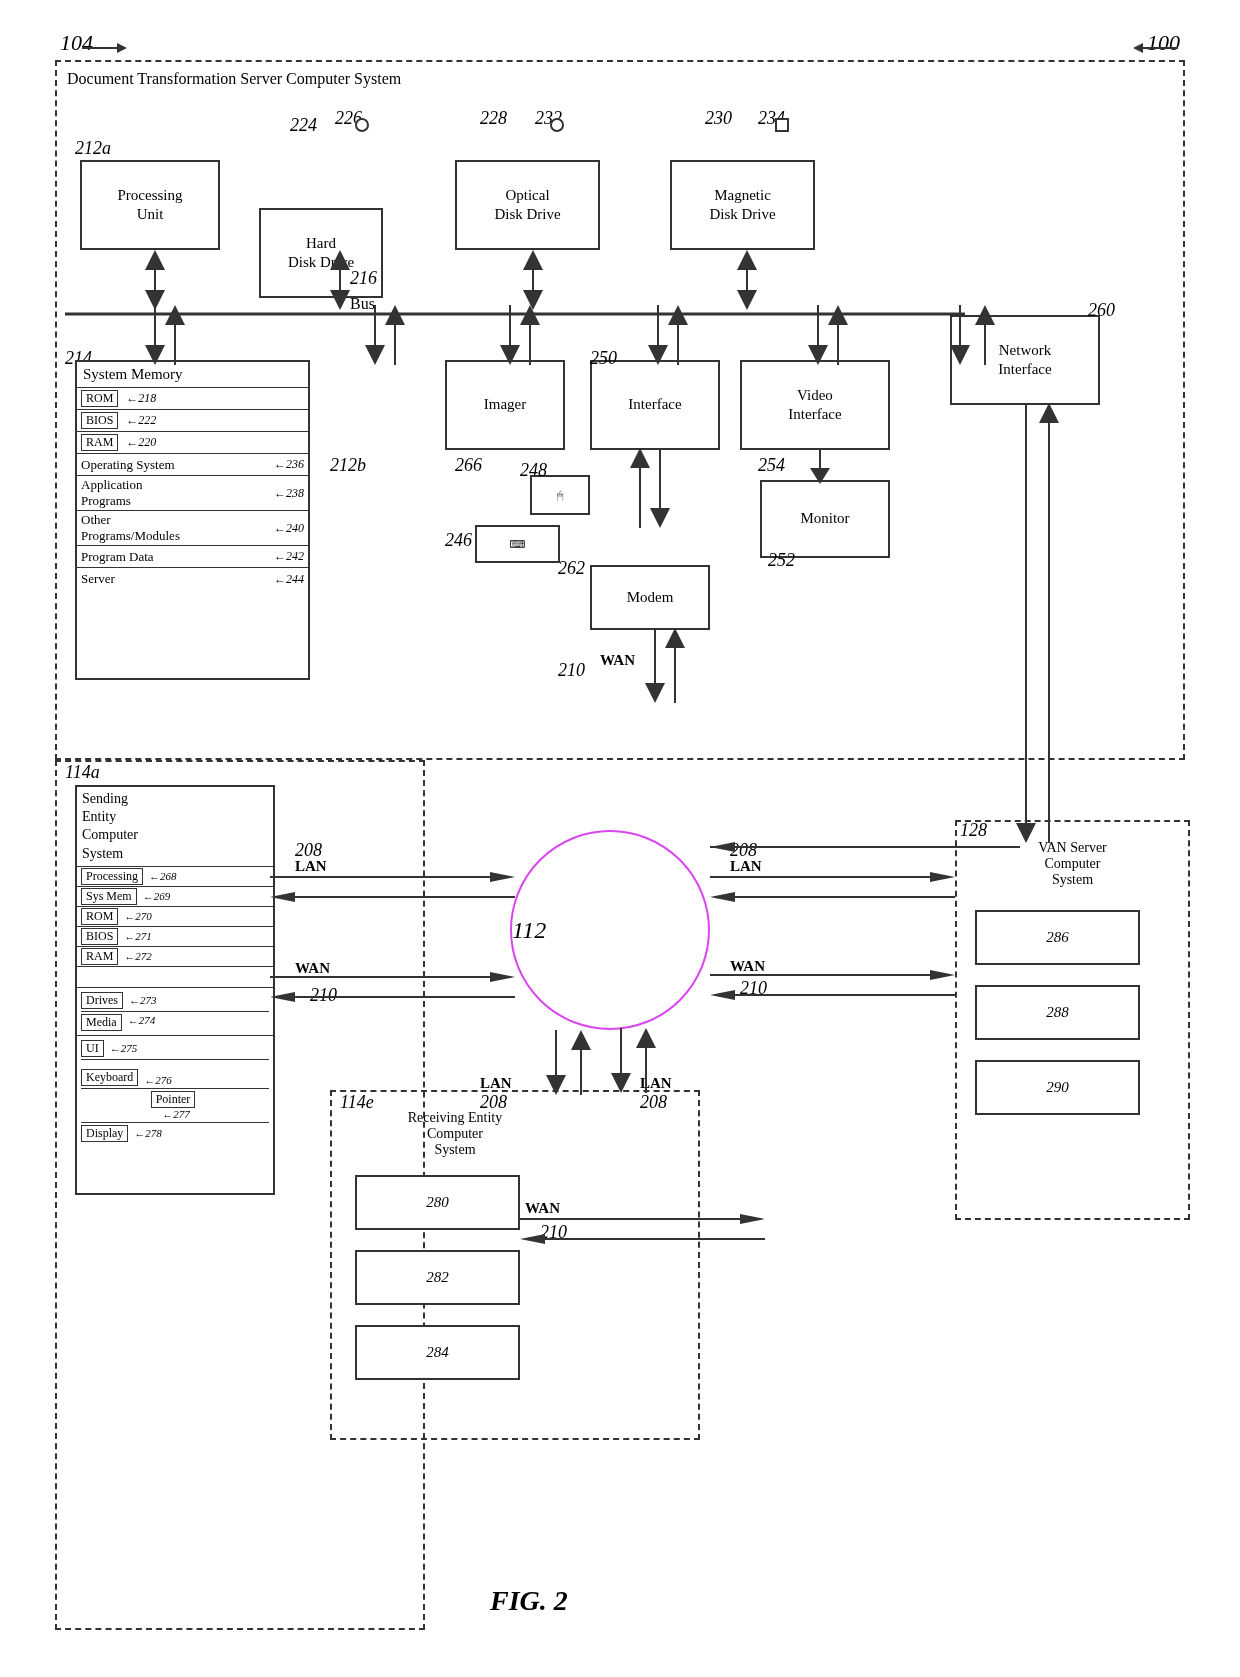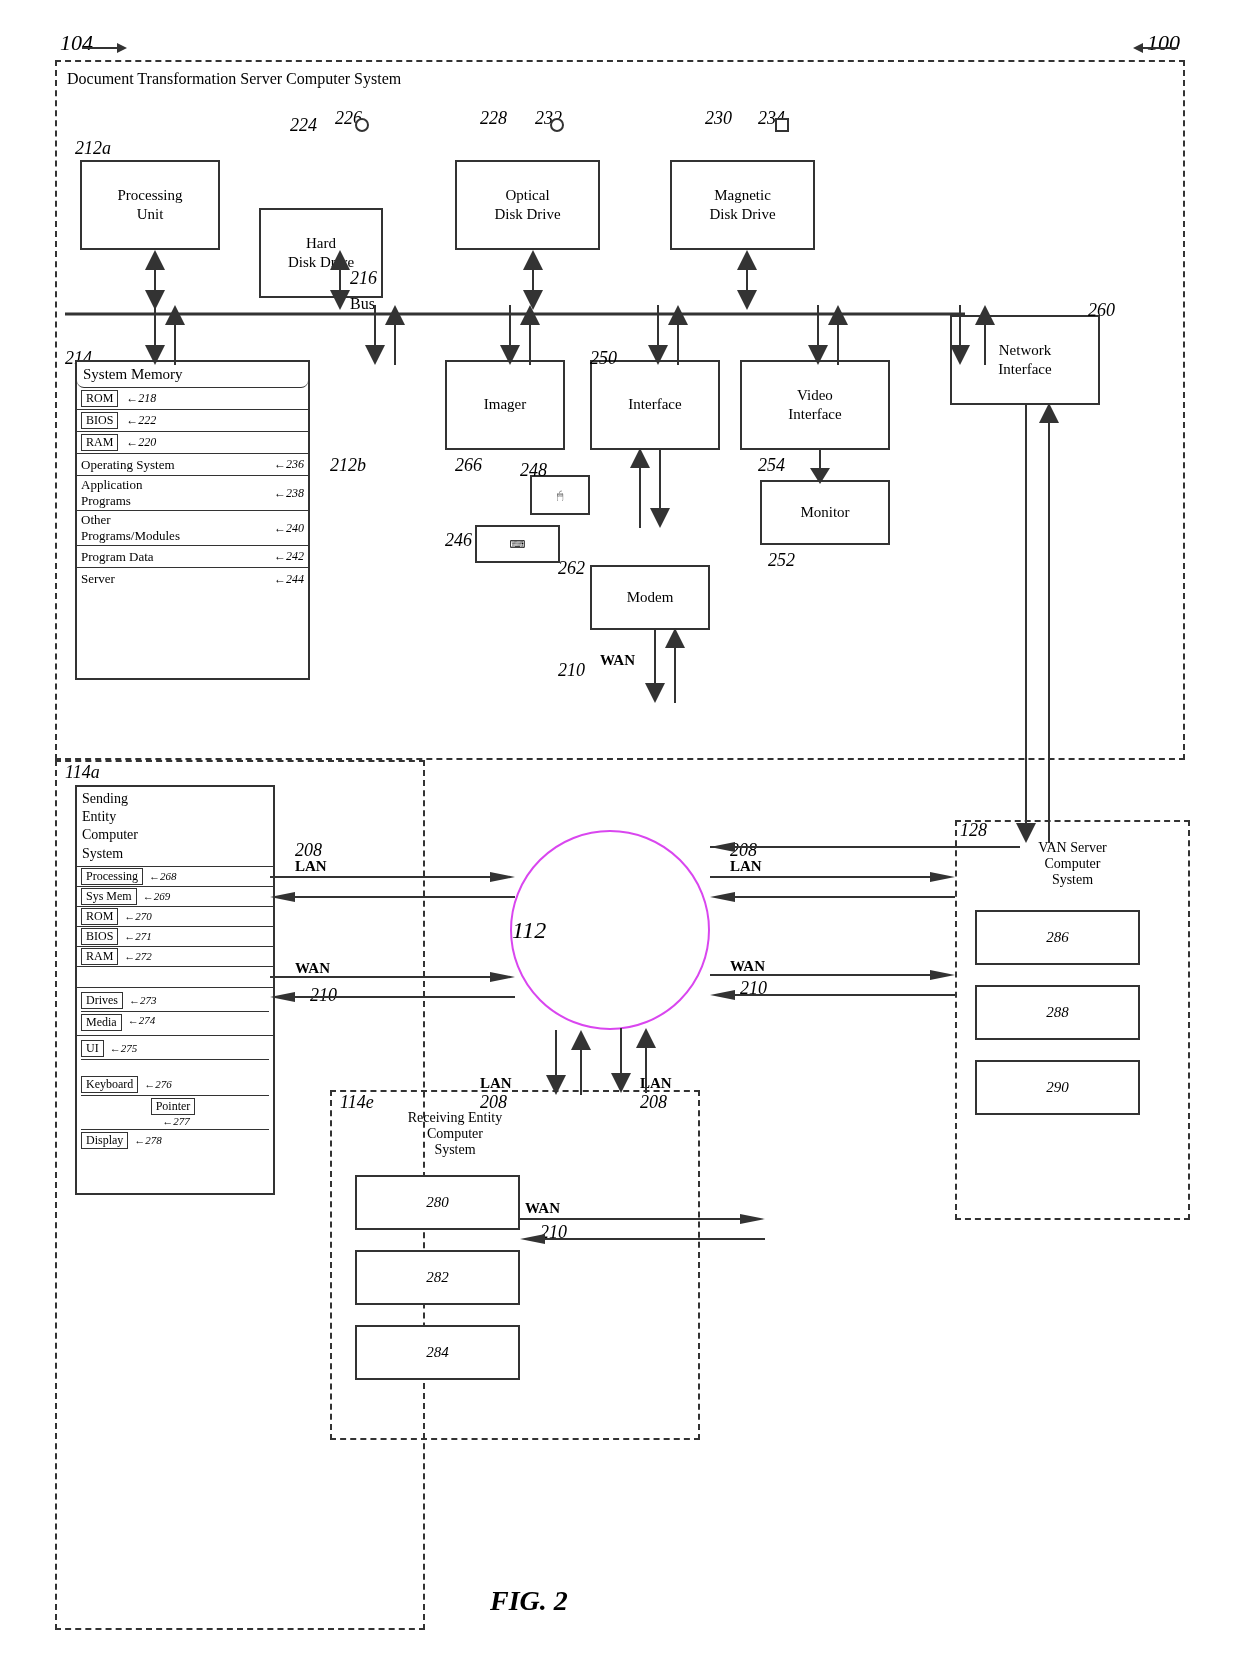--- a/index.html
+++ b/index.html
@@ -68,21 +68,20 @@
     .sys-memory {
       border: 2px solid #333;
       position: absolute;
       background: #fff;
     }
 
     .sys-memory-title {
       font-size: 15px;
       padding: 4px 6px;
       border-bottom: 1px solid #333;
-      border-radius: 7px;
     }
 
     .sys-memory-row {
       display: flex;
       align-items: center;
       font-size: 13px;
       padding: 1px 4px;
       border-bottom: 1px solid #333;
       min-height: 22px;
     }
@@ -365,21 +364,21 @@
     <line x1="10" y1="0" x2="10" y2="40" stroke="#333" stroke-width="2"></line>
     <polygon points="0,40 20,40 10,60" fill="#333"></polygon>
   </svg>
   <svg class="arrow-svg" style="top:305px; left:975px; width:40px; height:60px;">
     <polygon points="10,0 0,20 20,20" fill="#333"></polygon>
     <line x1="10" y1="18" x2="10" y2="60" stroke="#333" stroke-width="2"></line>
   </svg>
 
   <span class="italic-label" style="top:455px; left:758px;">254</span>
 
-  <div class="component-box" style="top:480px; left:760px; width:130px; height:65px;">
+  <div class="component-box" style="top:480px; left:760px; width:130px; height:78px;">
     <span>Monitor</span>
   </div>
   <span class="italic-label" style="top:550px; left:768px;">252</span>
 
   <svg class="arrow-svg" style="top:448px; left:810px; width:20px; height:36px;">
     <line x1="10" y1="0" x2="10" y2="20" stroke="#333" stroke-width="2"></line>
     <polygon points="0,20 20,20 10,36" fill="#333"></polygon>
   </svg>
 
   <div class="solid-box" style="top:475px; left:530px; width:60px; height:40px; display:flex; align-items:center; justify-content:center; font-size:11px;">
@@ -449,25 +448,25 @@
         <span class="inner-box">Drives</span>
         <span style="font-style:italic; font-size:11px; margin-left:2px;">←273</span>
       </div>
       <div style="display:flex; align-items:flex-start;font-family:Liberation Serif, serif;">
         <span class="inner-box">Media</span>
         <span style="font-style:italic; font-size:11px; margin-left:2px;">←274</span>
       </div>
     </div>
 
     <div style="border-top:1px solid #333; padding:4px; font-size:13px;">
-      <div style="display:flex; align-items:center; border-bottom:1px solid #333; padding-bottom:2px; margin-bottom:16px;">
+      <div style="display:flex; align-items:center; border-bottom:1px solid #333; padding-bottom:2px; margin-bottom:9px;">
         <span class="inner-box">UI</span>
         <span style="font-style:italic; font-size:11px; margin-left:2px;">←275</span>
       </div>
-      <div style="display:flex; align-items:center; border-bottom:1px solid #333; padding-bottom:2px; margin-bottom:2px;">
+      <div style="display:flex; align-items:flex-end; border-bottom:1px solid #333; padding-bottom:2px; margin-bottom:2px;">
         <span class="inner-box">Keyboard</span>
         <span style="font-style:italic; font-size:11px; margin-left:2px;">←276</span>
       </div>
       <div style="display:flex; align-items:center; border-bottom:1px solid #333; padding-bottom:2px; margin-bottom:2px;flex-direction:column;">
         <span class="inner-box">Pointer</span>
         <span style="font-style:italic; font-size:11px; margin-left:2px;">←277</span>
       </div>
       <div style="display:flex; align-items:center;">
         <span class="inner-box">Display</span>
         <span style="font-style:italic; font-size:11px; margin-left:2px;">←278</span>

